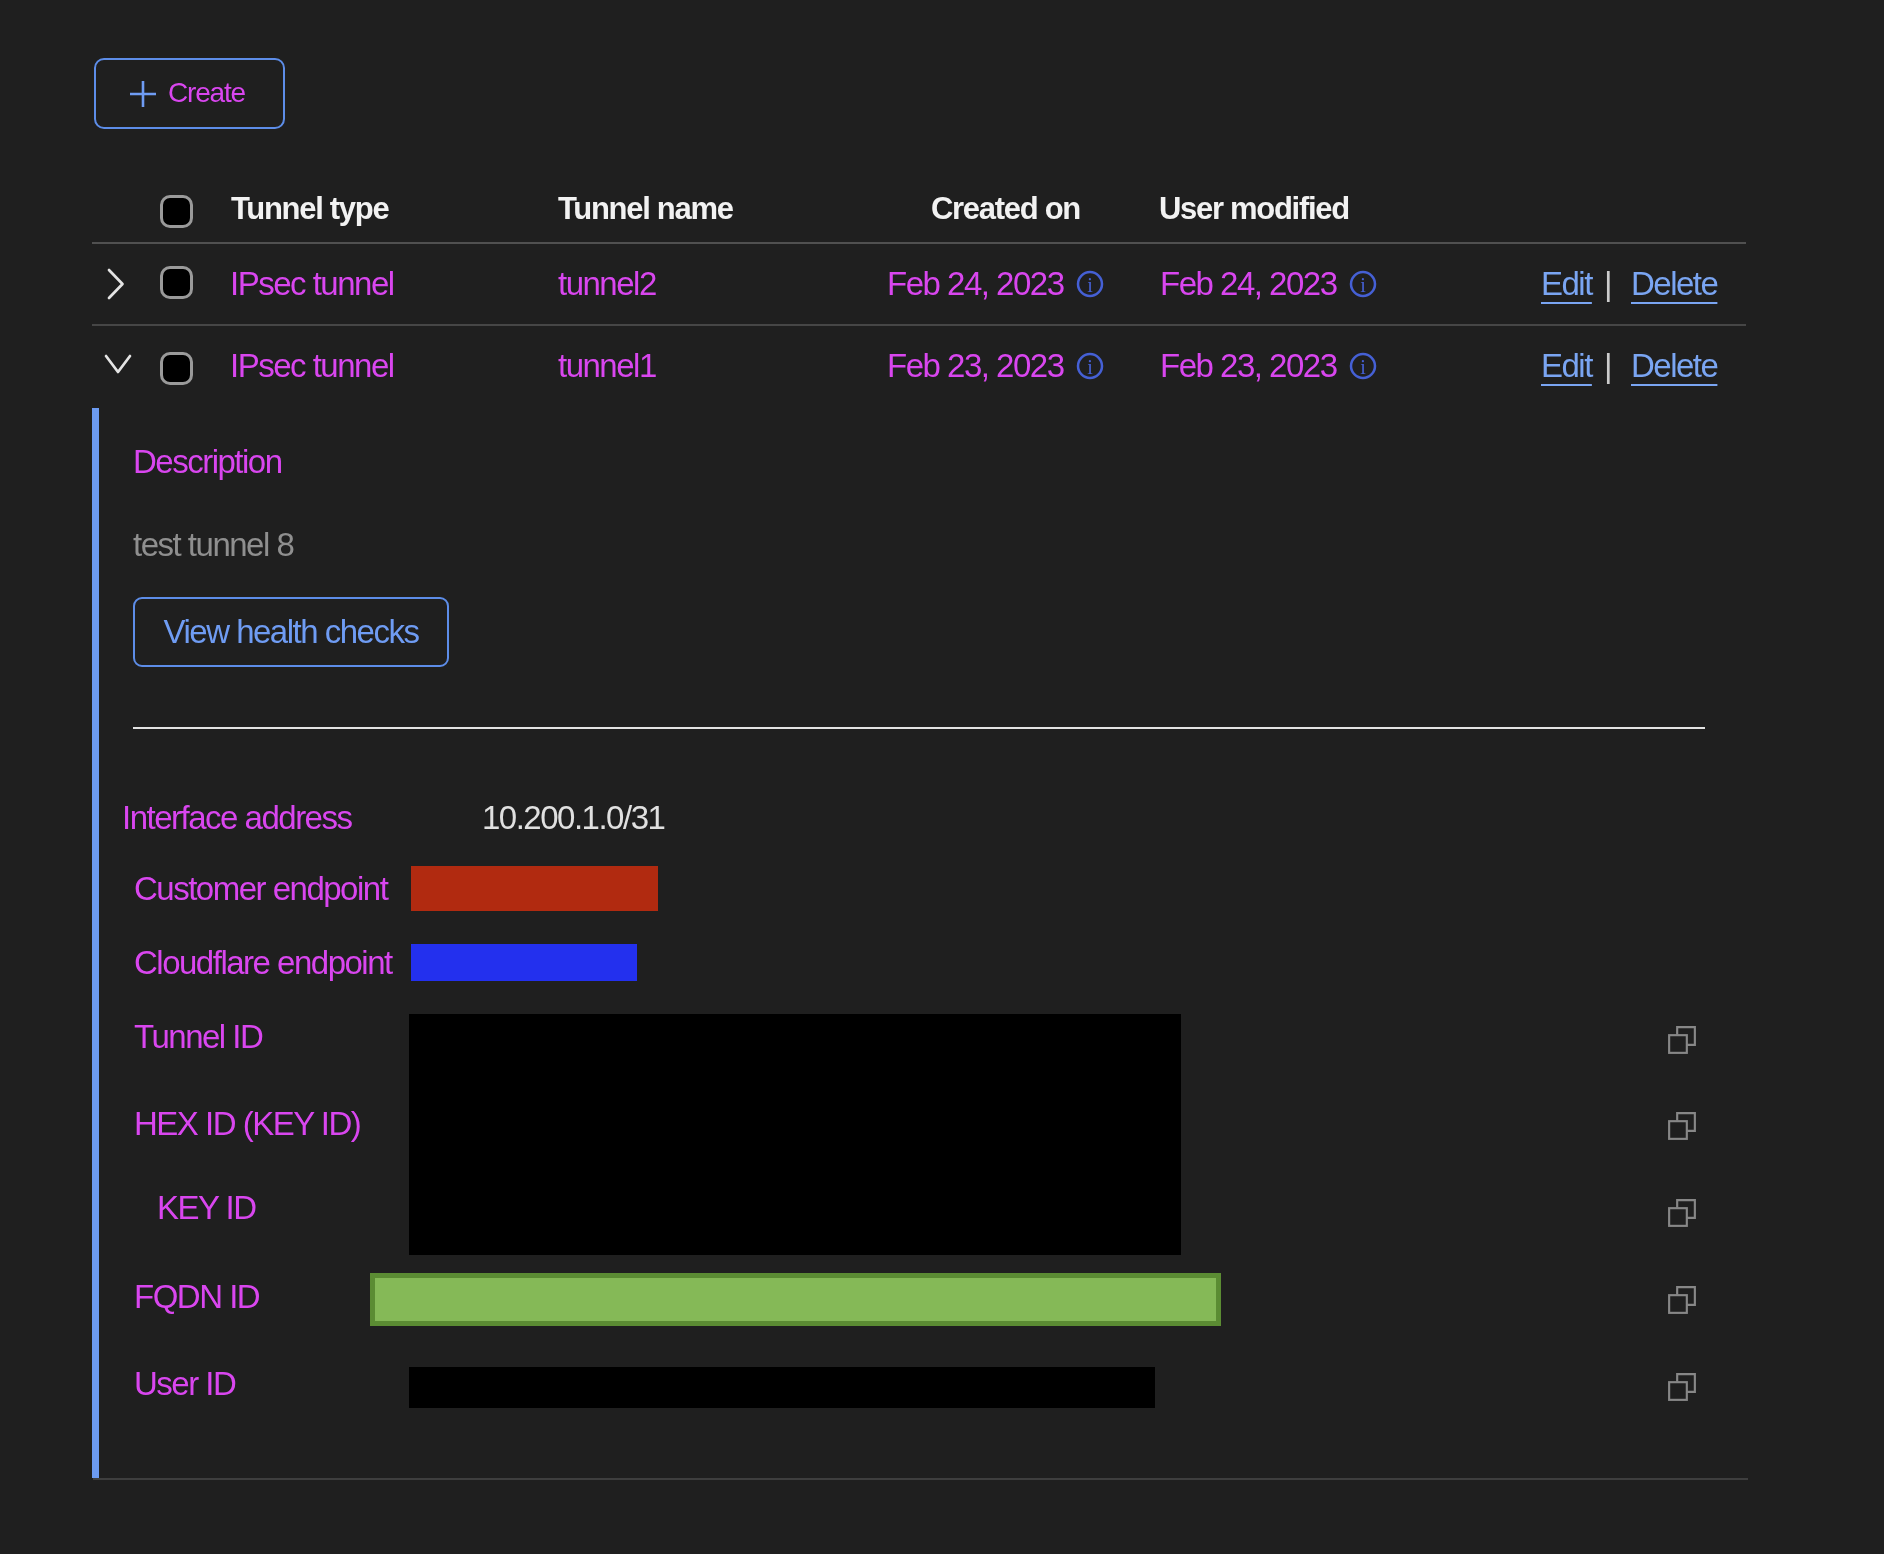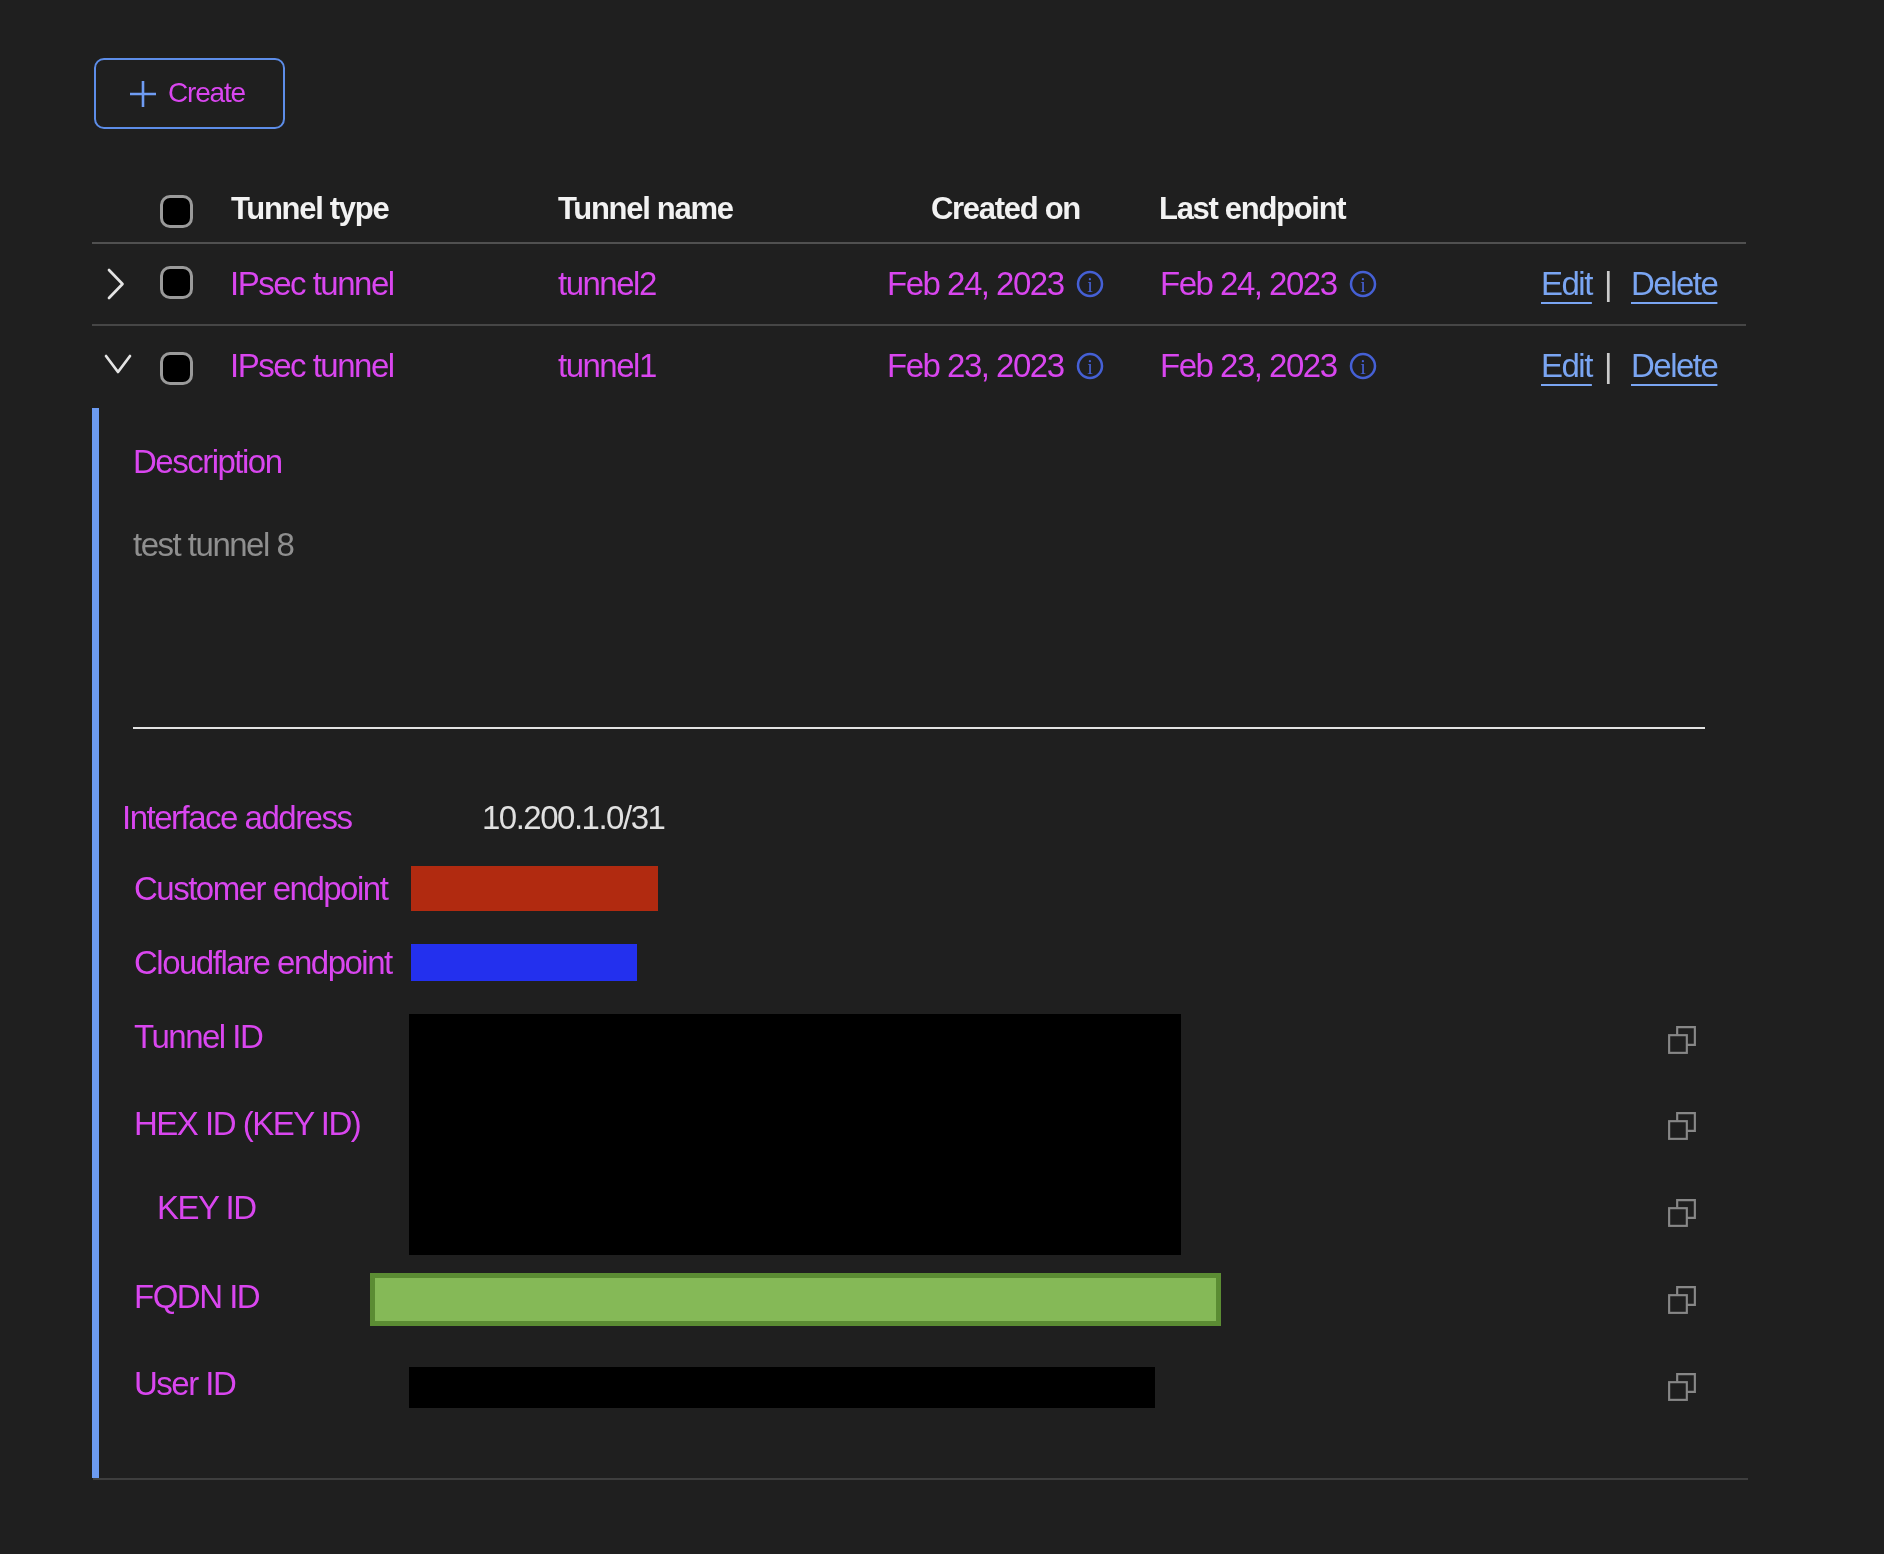--- a/index.html
+++ b/index.html
@@ -19,21 +19,21 @@
 <div style="position:absolute;left:94px;top:58px;width:187px;height:67px;border:2px solid #5d8de8;border-radius:10px;"></div>
 <svg style="left:129px;top:80px;" width="28" height="28" viewBox="0 0 28 28">
       <path d="M14 1 V27 M1 14 H27" stroke="#6f9cf3" stroke-width="2.6" fill="none"></path>
     </svg>
 <div class="t" style="left:168px;top:74px;font-size:28px;letter-spacing:-1.2px;color:#d946ef;">Create</div>
 
 <div class="cb" style="left:160px;top:195px;"></div>
 <div class="t bold" style="left:231px;top:190px;">Tunnel type</div>
 <div class="t bold" style="left:558px;top:190px;">Tunnel name</div>
 <div class="t bold" style="left:931px;top:190px;">Created on</div>
-<div class="t bold" style="left:1159px;top:190px;">Last endpoint</div>
+<div class="t bold" style="left:1159px;top:190px;">User modified</div>
 <div class="line" style="left:92px;top:242px;width:1654px;background:#505050;"></div>
 
 <svg style="left:104px;top:268px;" width="24" height="32" viewBox="0 0 24 32">
       <path d="M5 2 L18.5 16 L5 30" stroke="#e4e4e4" stroke-width="2.7" fill="none" stroke-linecap="round" stroke-linejoin="round"></path>
     </svg>
 <div class="cb" style="left:160px;top:266px;"></div>
 <div class="t" style="left:230px;top:265px;">IPsec tunnel</div>
 <div class="t" style="left:558px;top:265px;">tunnel2</div>
 <div class="t" style="left:887px;top:265px;">Feb 24, 2023</div>
 <div class="t" style="left:1160px;top:265px;">Feb 24, 2023</div>
@@ -50,20 +50,21 @@
 <div class="t" style="left:558px;top:347px;">tunnel1</div>
 <div class="t" style="left:887px;top:347px;">Feb 23, 2023</div>
 <div class="t" style="left:1160px;top:347px;">Feb 23, 2023</div>
 <div class="t link" style="left:1541px;top:347px;">Edit</div>
 <div class="t" style="left:1604px;top:347px;color:#cccccc;">|</div>
 <div class="t link" style="left:1631px;top:347px;">Delete</div>
 
 <div class="box" style="left:92px;top:408px;width:7px;height:1070px;background:#6c9bf2;"></div>
 <div class="t" style="left:133px;top:443px;">Description</div>
 <div class="t" style="left:133px;top:526px;color:#8f8f8f;">test tunnel 8</div>
+<div style="position:absolute;left:133px;top:597px;width:312px;height:66px;border:2px solid #5d8de8;border-radius:9px;display:flex;align-items:center;justify-content:center;color:#6f9cf3;font-size:33px;letter-spacing:-1.5px;">View health checks</div>
 <div class="line" style="left:133px;top:727px;width:1572px;background:#e2e2e2;"></div>
 
 <div class="t" style="left:122px;top:799px;">Interface address</div>
 <div class="t" style="left:434px;top:799px;color:#e0e0e0;margin-left:48px;">10.200.1.0/31</div>
 
 <div class="t" style="left:134px;top:870px;">Customer endpoint</div>
 <div class="box" style="left:411px;top:866px;width:247px;height:45px;background:#b12a10;"></div>
 
 <div class="t" style="left:134px;top:944px;">Cloudflare endpoint</div>
 <div class="box" style="left:411px;top:944px;width:226px;height:37px;background:#2330ee;"></div>

